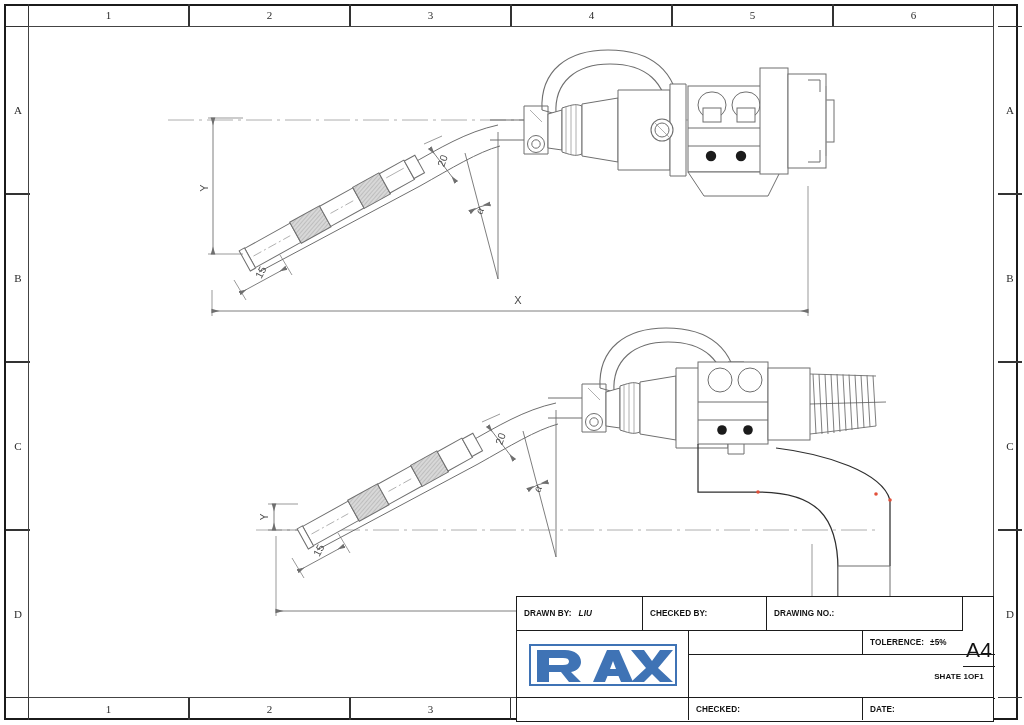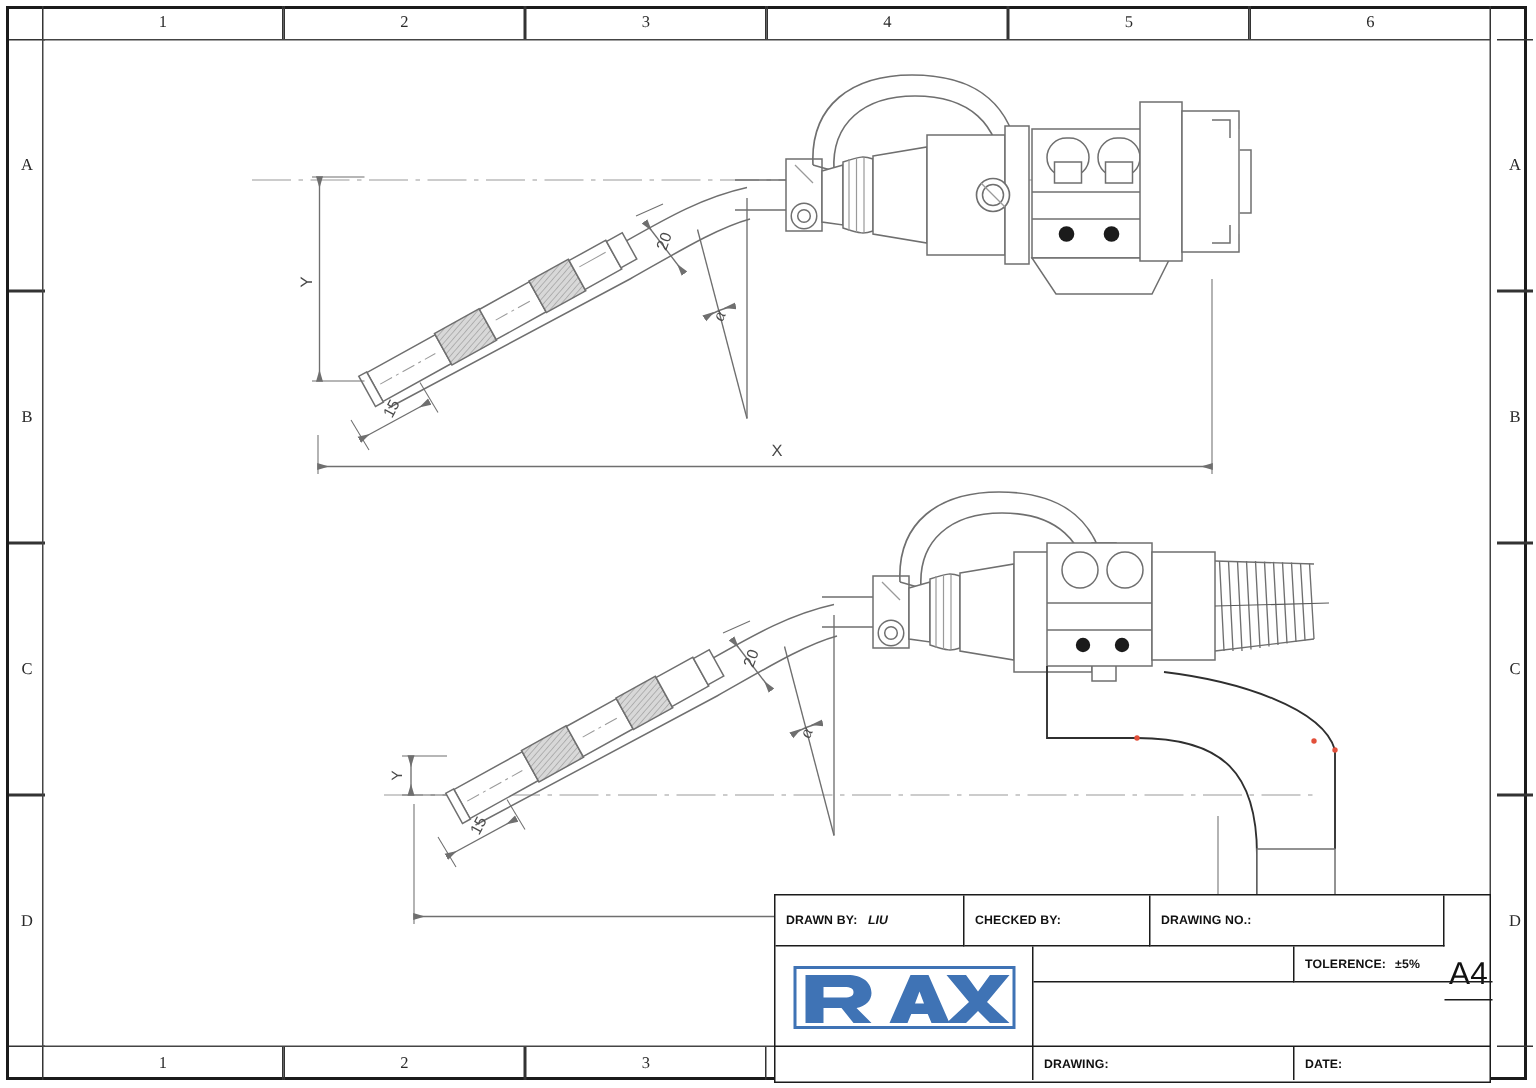--- a/index.html
+++ b/index.html
@@ -333,27 +333,30 @@
     </div>
 
     <div class="tb-cell" style="left:172px;top:34px;width:174px;height:24px;"></div>
 
     <div class="tb-cell tb-nor" style="left:346px;top:34px;width:132px;height:24px;text-align:right;">
       <span>TOLERENCE:</span>
       <span style="margin-left:6px;">±5%</span>
     </div>
 
 
+    <div class="tb-cell tb-sheet tb-nor" style="left:406px;top:58px;width:72px;height:44px;">
+      <span>SHATE 1OF1</span>
+    </div>
   </div>
 
   <div style="position:absolute;left:516px;top:698px;width:478px;height:24px;box-sizing:border-box;
               border:1.6px solid #1b1b1b;border-top:none;background:#fff;">
     <div class="tb-cell tb-nob" style="left:0;top:0;width:172px;height:22px;"></div>
     <div class="tb-cell tb-nob" style="left:172px;top:0;width:174px;height:22px;">
-      <span>DRAWING:</span>
+      <span>CHECKED:</span>
       <span style="margin-left:6px;font-weight:normal;"></span>
     </div>
     <div class="tb-cell tb-nob tb-nor" style="left:346px;top:0;width:132px;height:22px;align-items:center;">
       <span>DATE:</span>
       <span style="margin-left:6px;font-weight:normal;"></span>
     </div>
   </div>
 
 </div>
 

